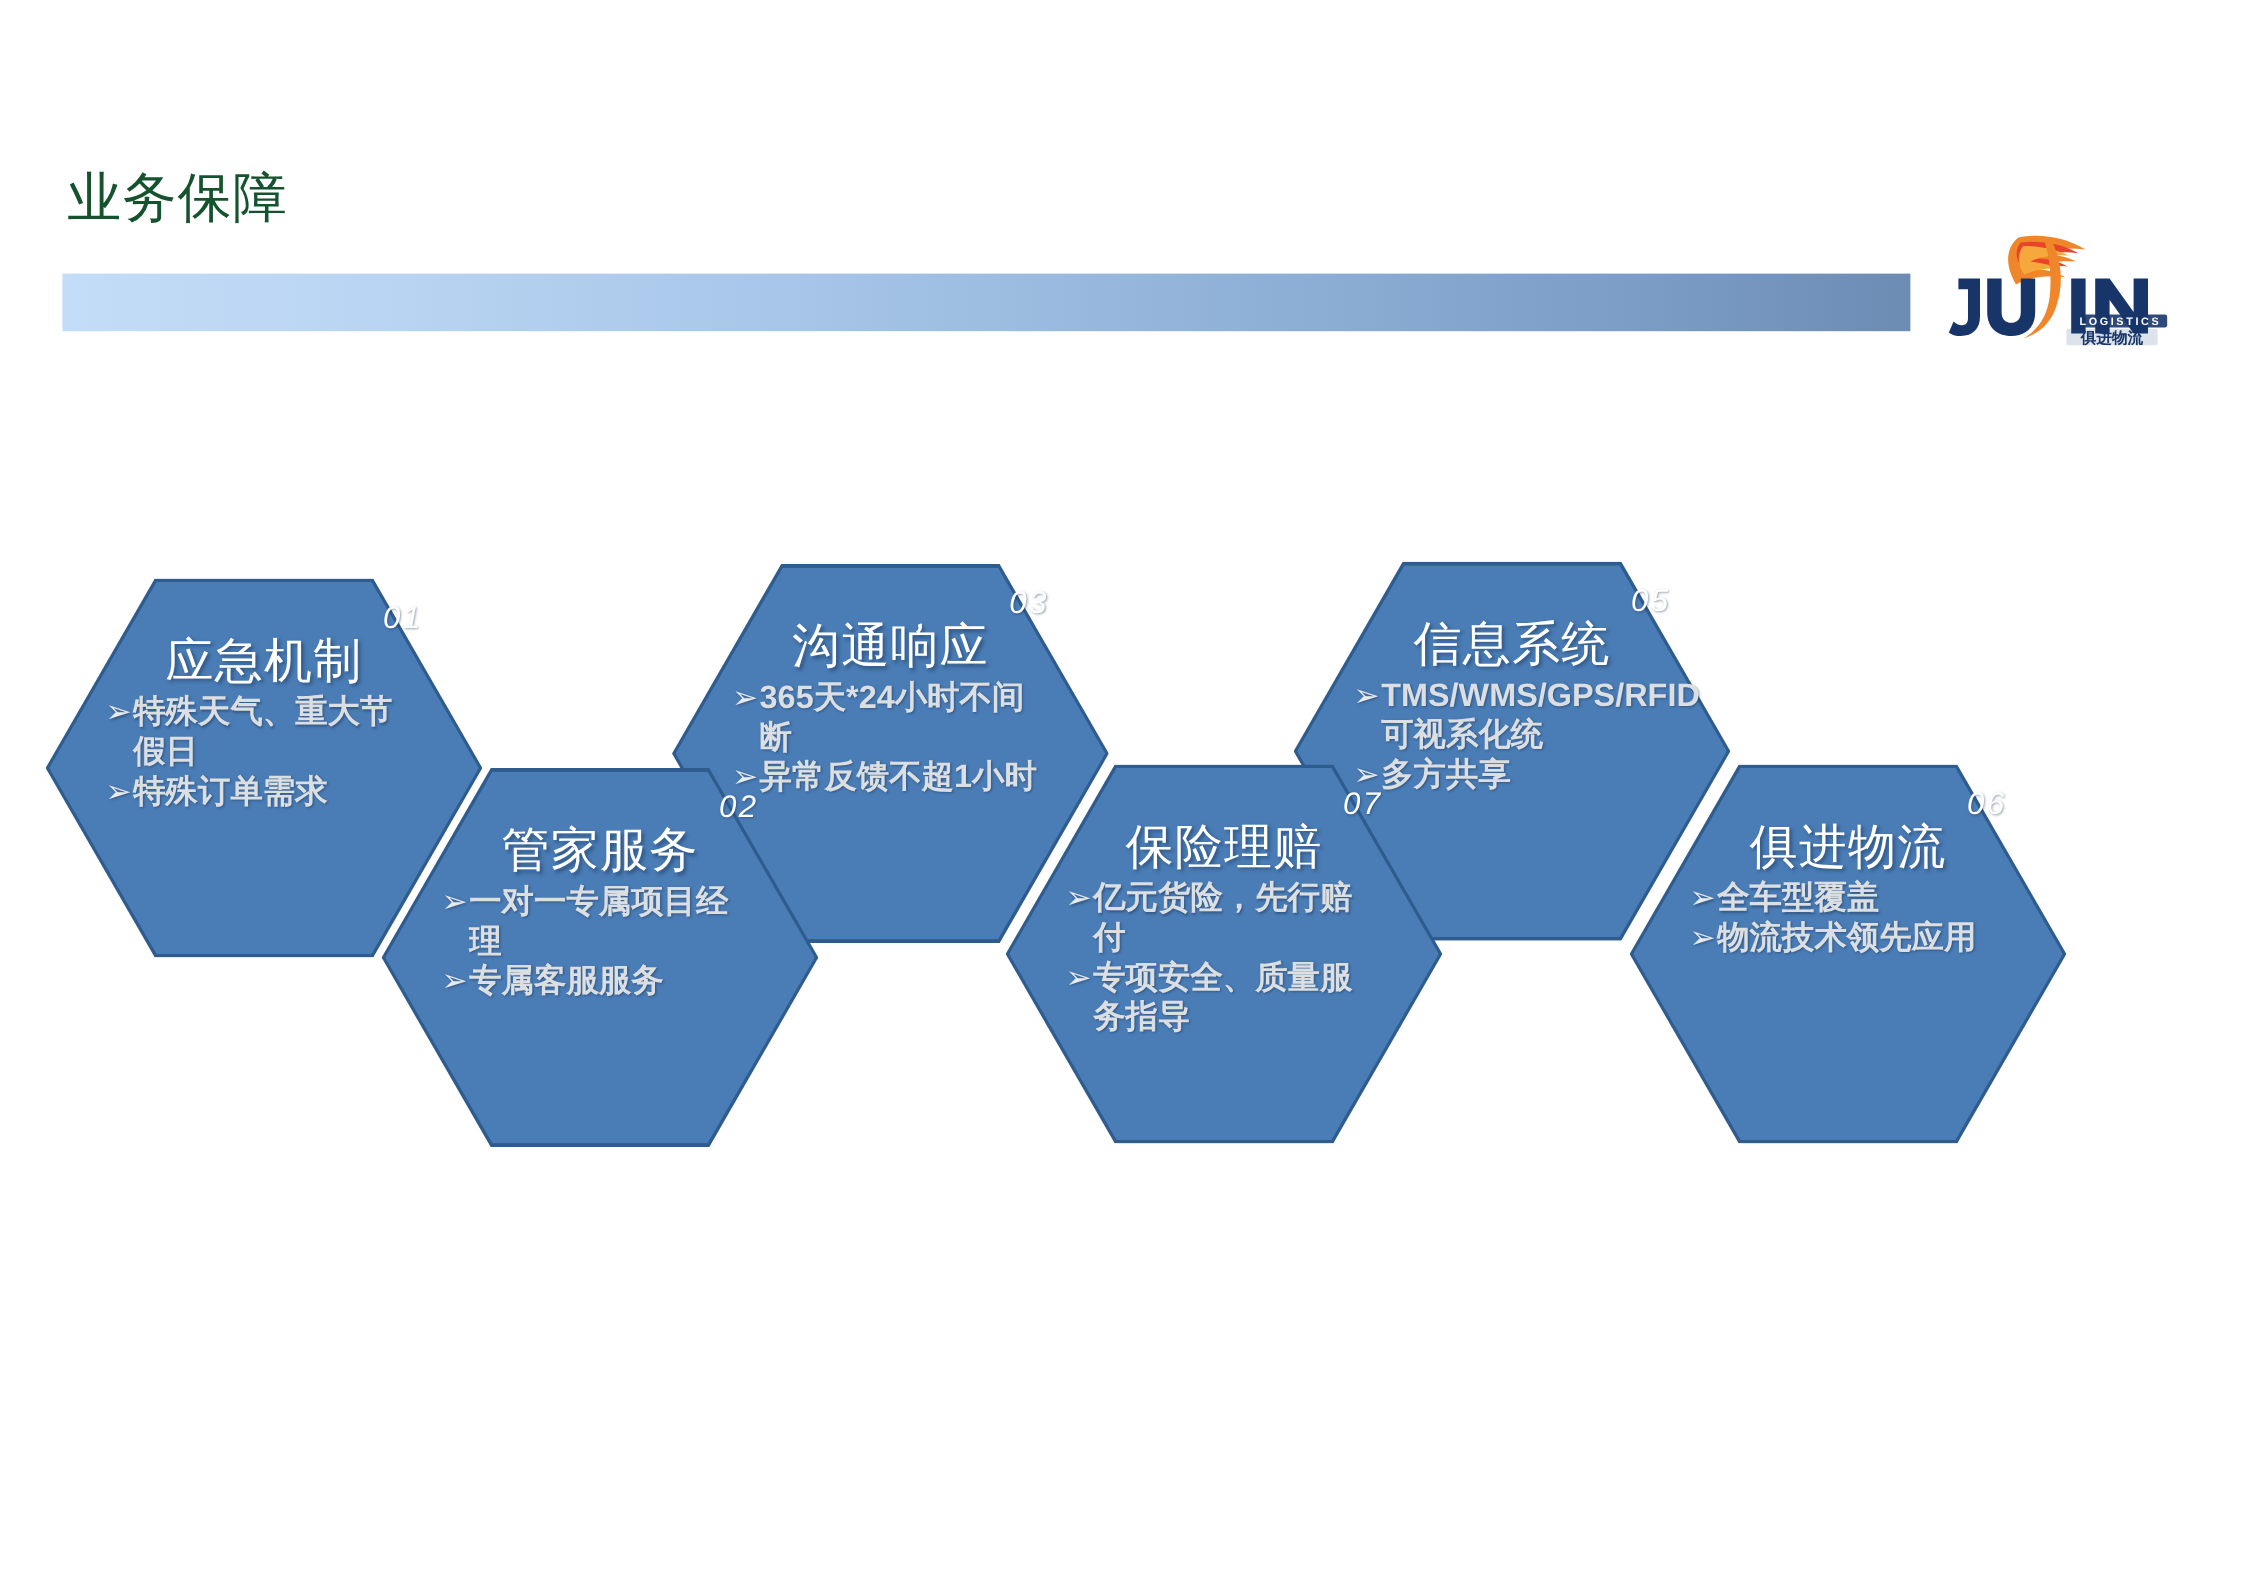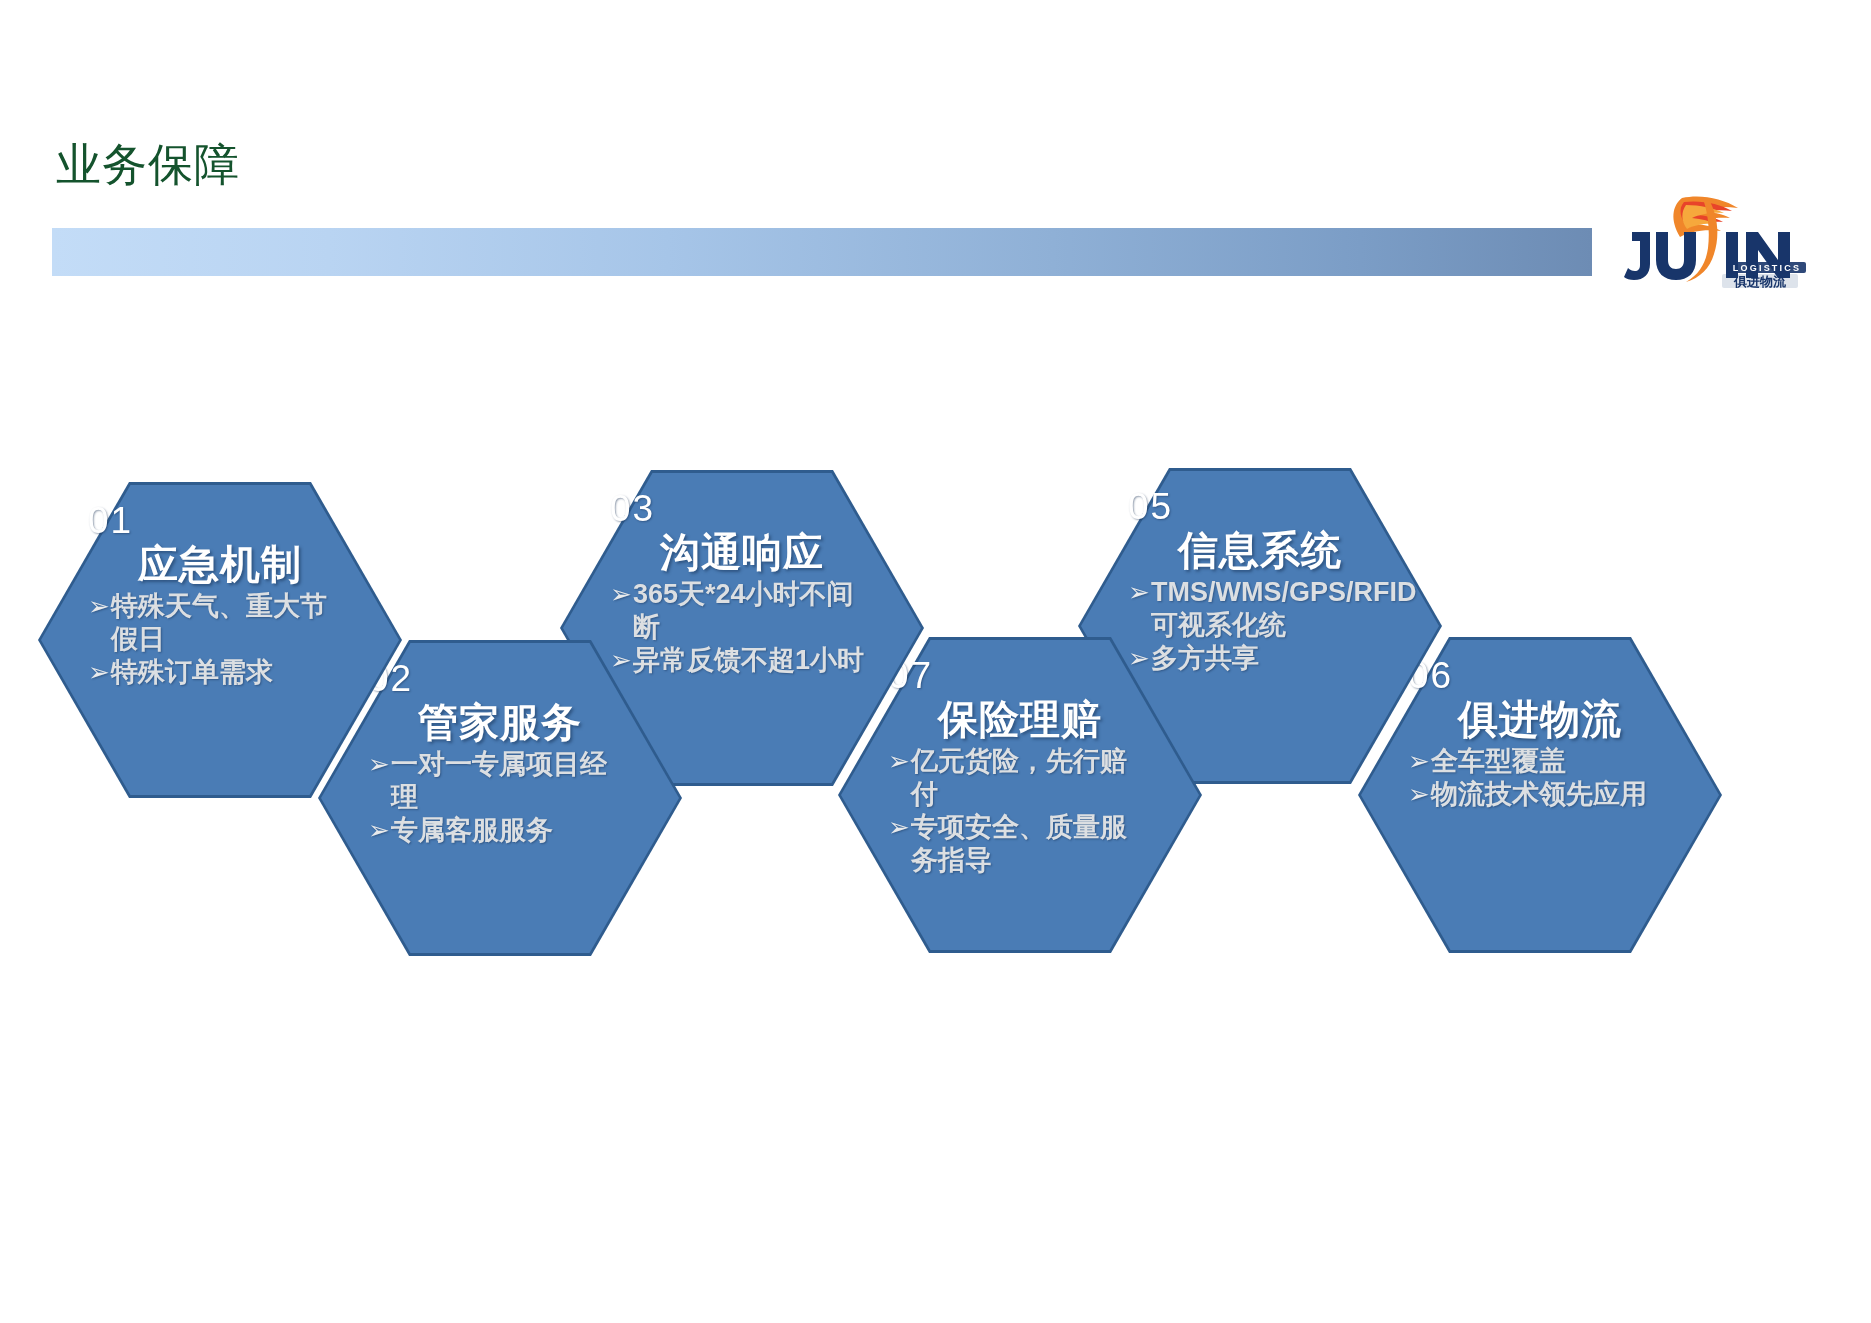--- a/index.html
+++ b/index.html
@@ -77,34 +77,35 @@
   }
 
   .hex-content {
     position: absolute;
     left: 50px;
     right: 50px;
     top: 18px;
     text-align: left;
   }
   .hex-num {
-    text-align: left;
+    text-align: right;
     color: #ffffff;
-    font-size: 37px;
+    font-size: 26px;
     line-height: 1.15;
     font-weight: 400;
     letter-spacing: 2px;
     text-shadow: 1px 1px 2px rgba(20,45,80,0.45);
+    font-style: italic;
   }
   .hex-head {
     text-align: center;
     color: #ffffff;
     font-size: 40px;
     line-height: 1.18;
-    font-weight: bold;
+    font-weight: normal;
     letter-spacing: 1px;
     text-shadow: 2px 2px 3px rgba(20,45,80,0.5);
     margin-top: -2px;
   }
   .hex-bullets {
     margin-top: 2px;
   }
   .bullet-row {
     display: flex;
     align-items: flex-start;

